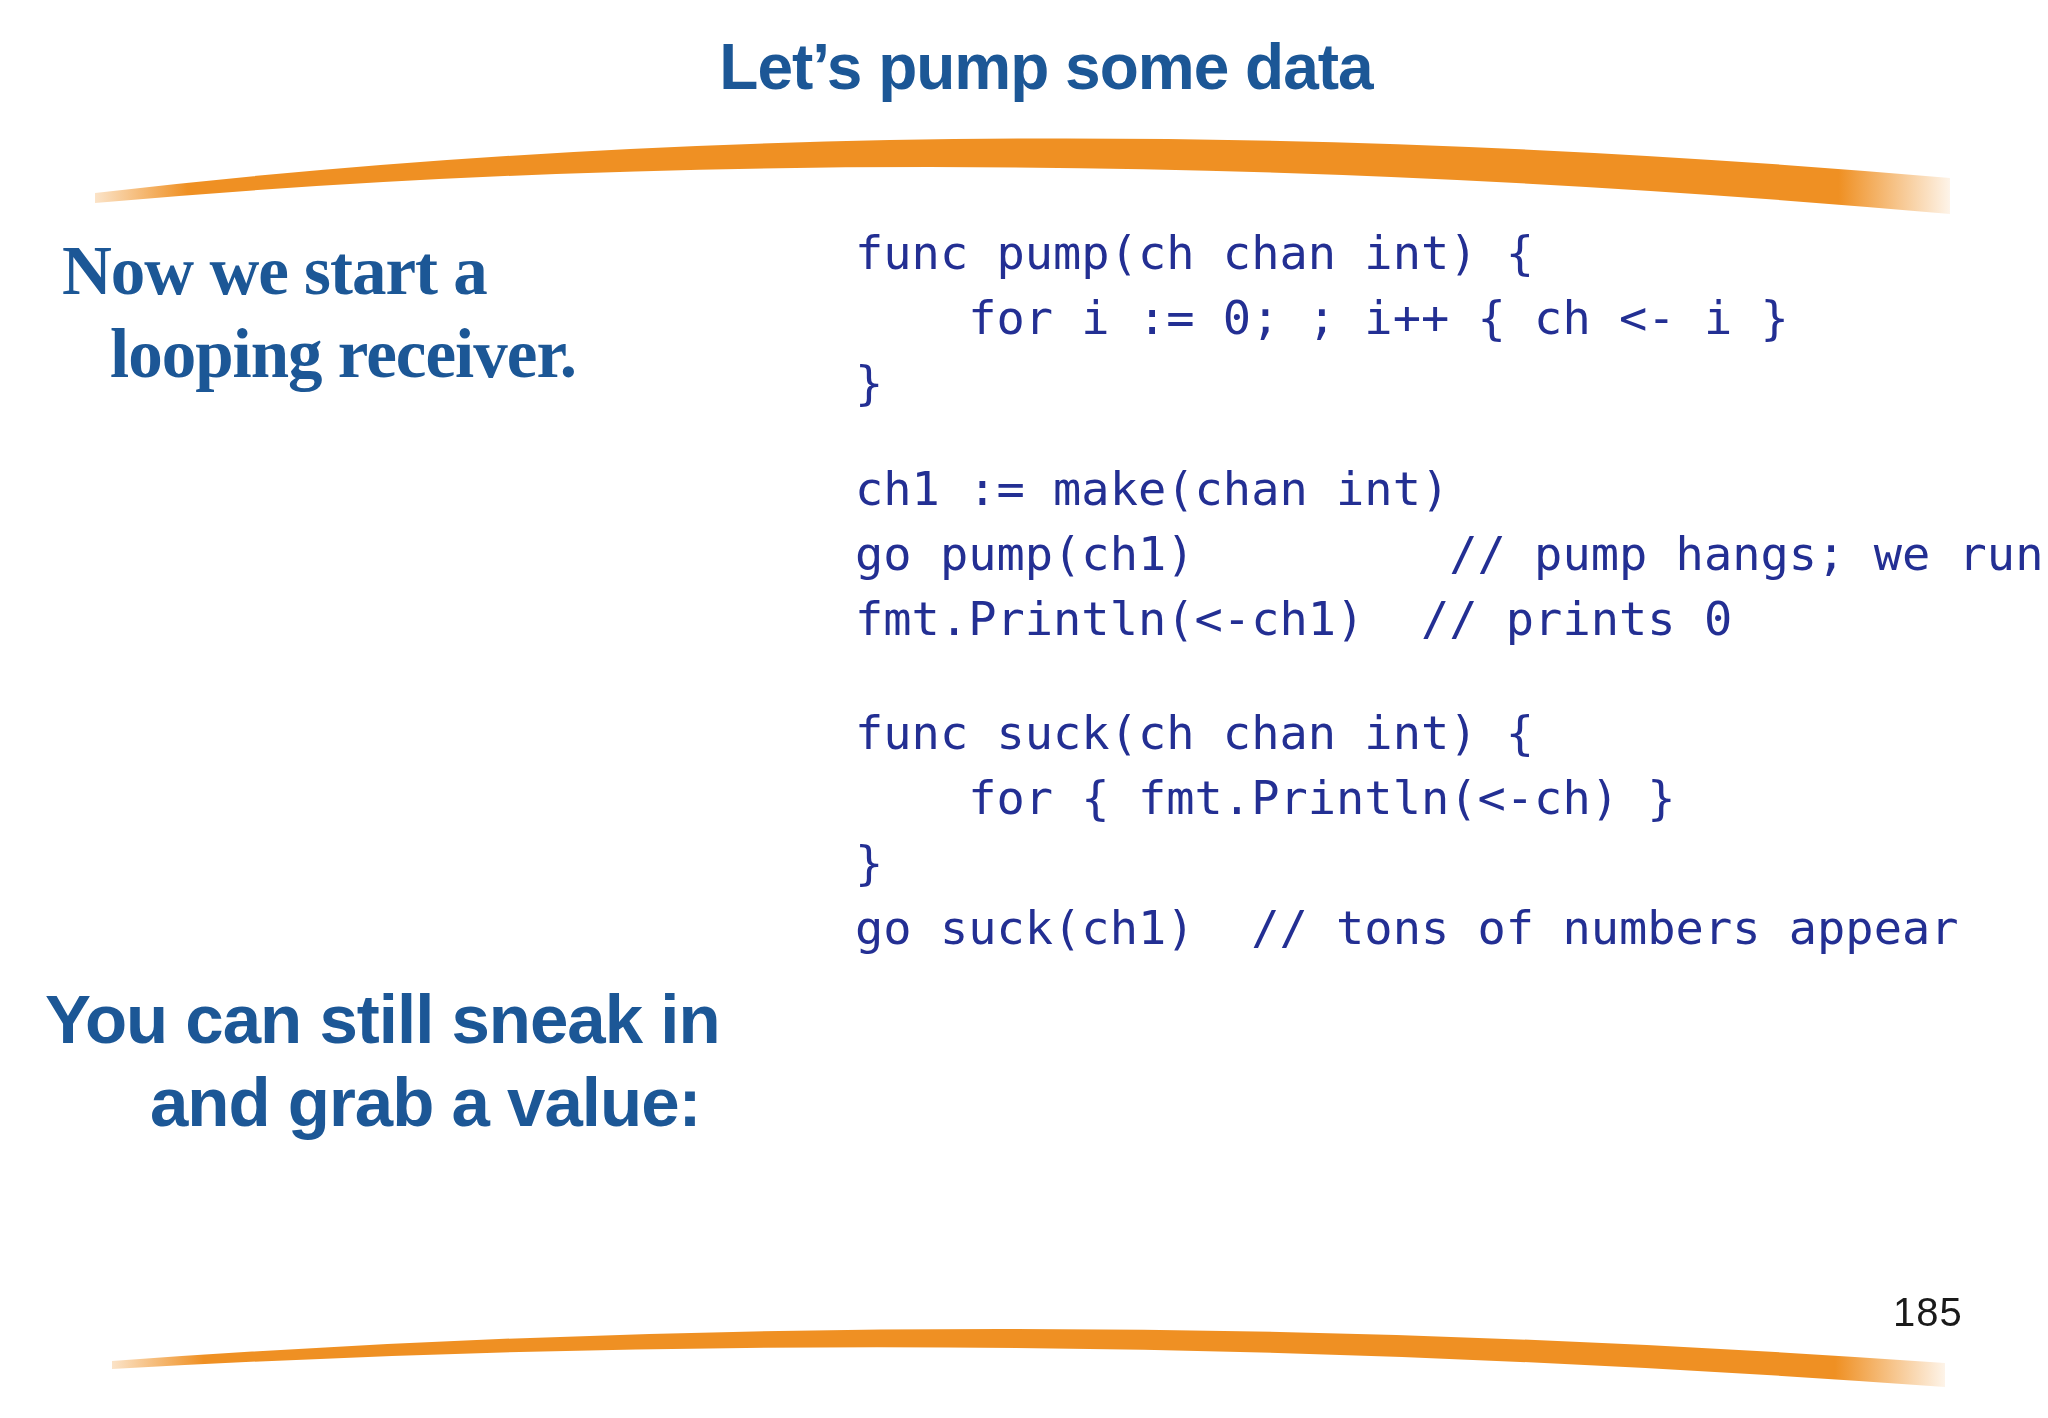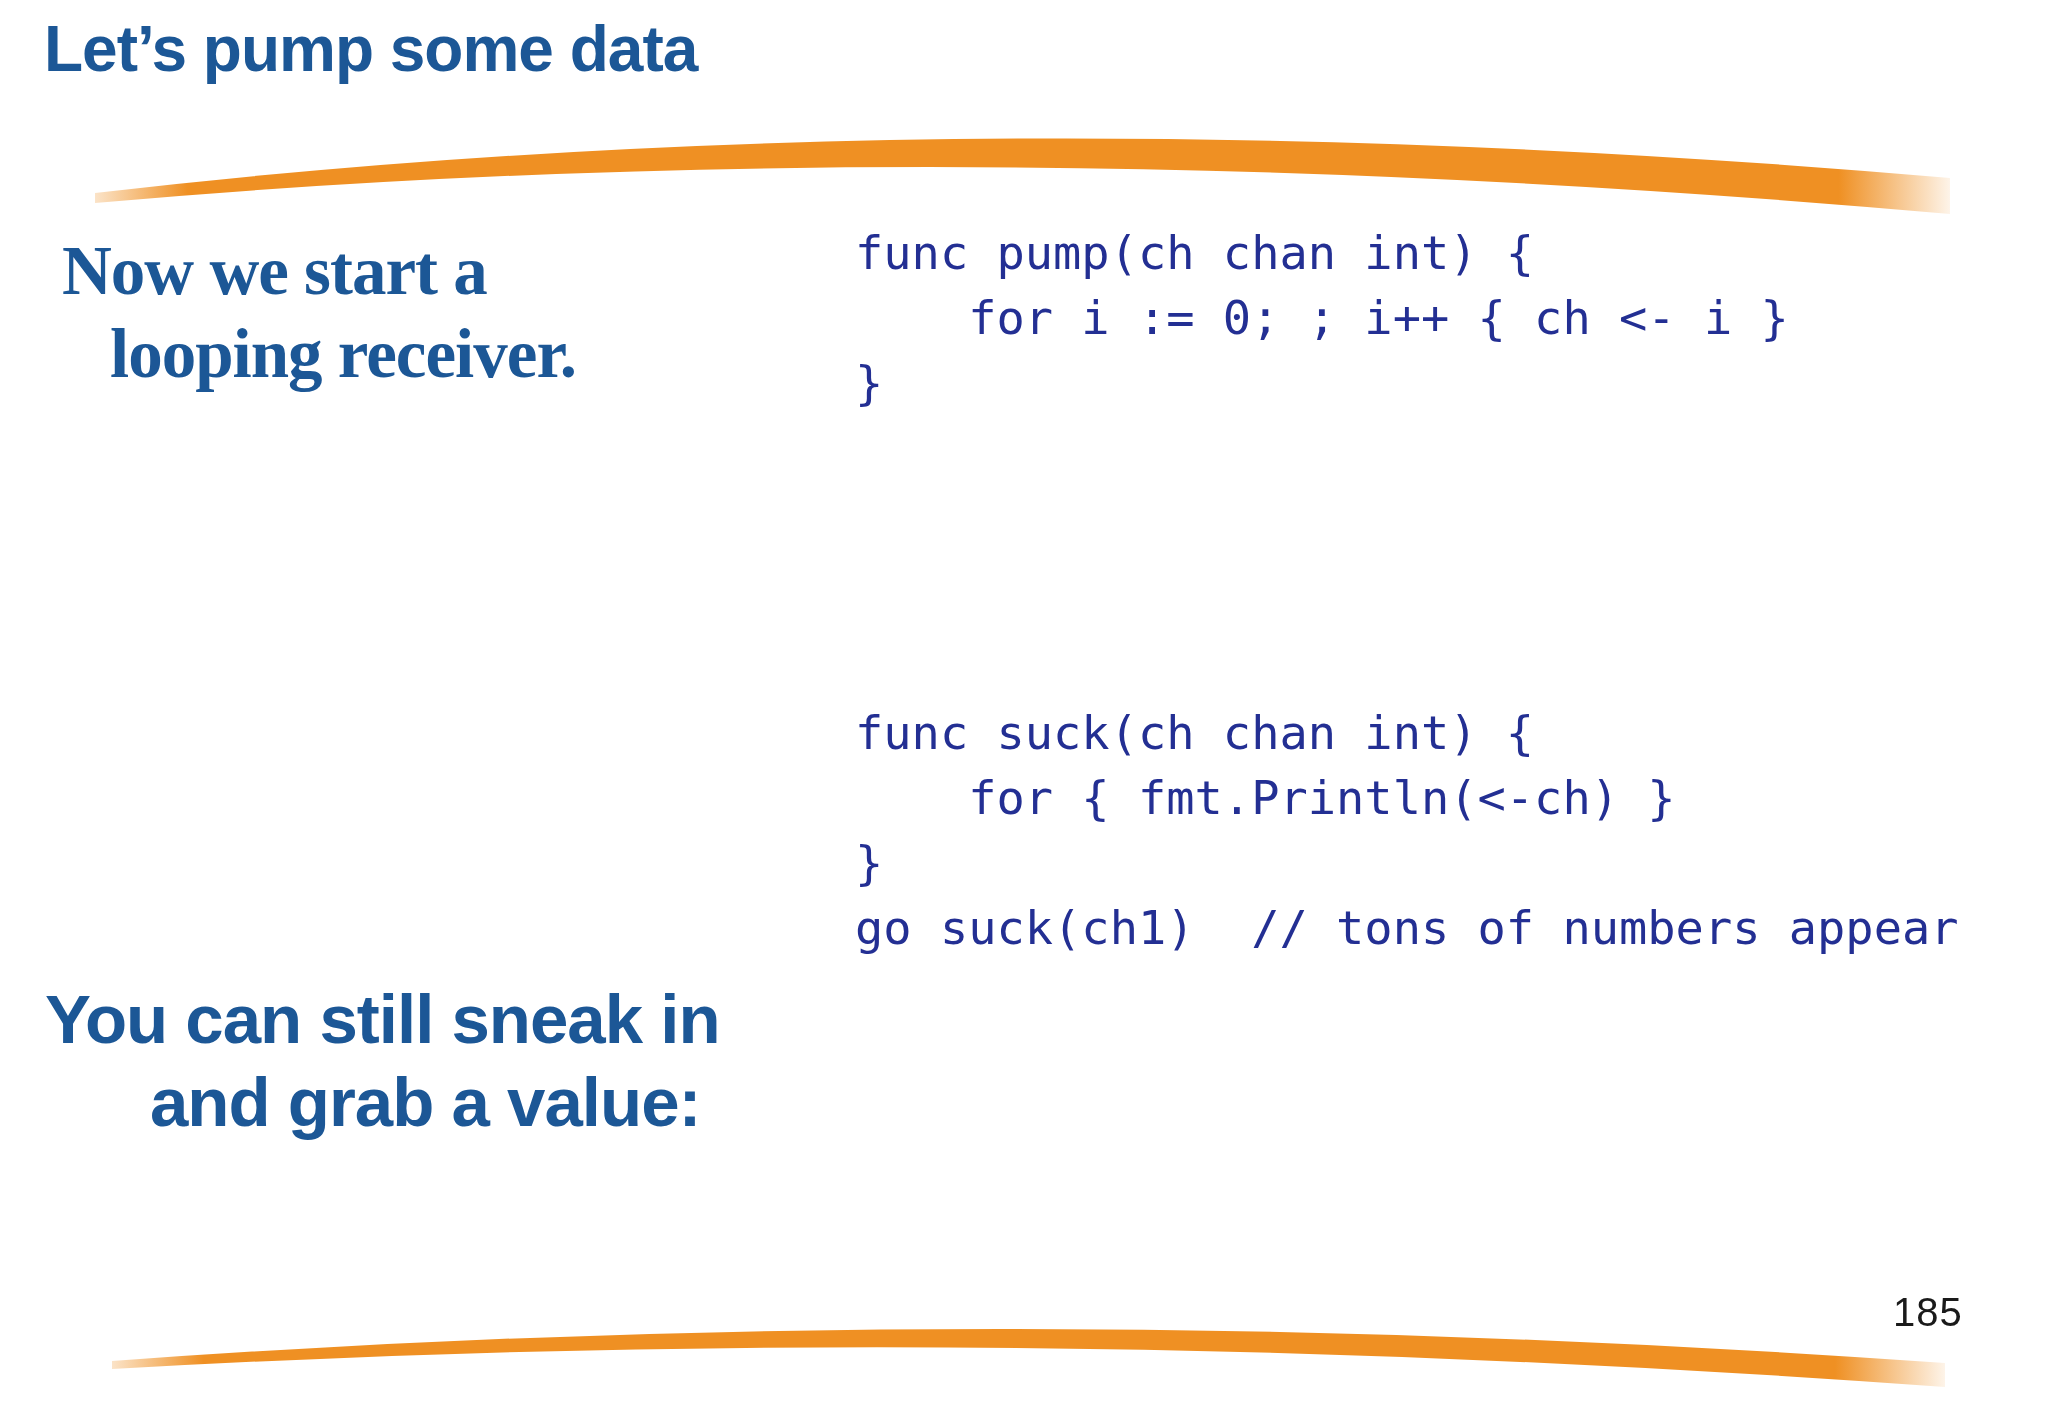--- a/index.html
+++ b/index.html
@@ -4,23 +4,23 @@
 <style>
   html,body{margin:0;padding:0;background:#888;}
   .slide{
     position:relative;
     width:2048px;height:1418px;
     background:#ffffff;
     overflow:hidden;
     font-family:"Liberation Sans", sans-serif;
   }
   .title{
-    position:absolute;top:12px;left:0;right:0;
+    position:absolute;top:30px;left:0;right:0;
     padding-left:44px;
-    text-align:left;
+    text-align:center;
     font-size:64px;font-weight:bold;letter-spacing:-1px;
     color:var(--heading-blue,#1c5796);
   }
   .swoosh-svg{position:absolute;left:0;top:0;width:2048px;height:1418px;pointer-events:none;}
   .heading{
     position:absolute;
     font-size:69px;font-weight:bold;letter-spacing:-1px;
     line-height:83px;
     color:var(--heading-blue,#1c5796);
     white-space:nowrap;
@@ -75,20 +75,23 @@
 
   <div class="heading heading-receiver">
     <div>Now we start a</div>
     <div class="indent1">looping receiver.</div>
   </div>
 
   <pre class="code" id="code-pump">func pump(ch chan int) {
     for i := 0; ; i++ { ch &lt;- i }
 }</pre>
 
+  <pre class="code" id="code-start">ch1 := make(chan int)
+go pump(ch1)         // pump hangs; we run
+fmt.Println(&lt;-ch1)  // prints 0</pre>
 
   <pre class="code" id="code-suck">func suck(ch chan int) {
     for { fmt.Println(&lt;-ch) }
 }
 go suck(ch1)  // tons of numbers appear</pre>
 
   <div class="heading heading-sneak">
     <div>You can still sneak in</div>
     <div class="indent2">and grab a value:</div>
   </div>

